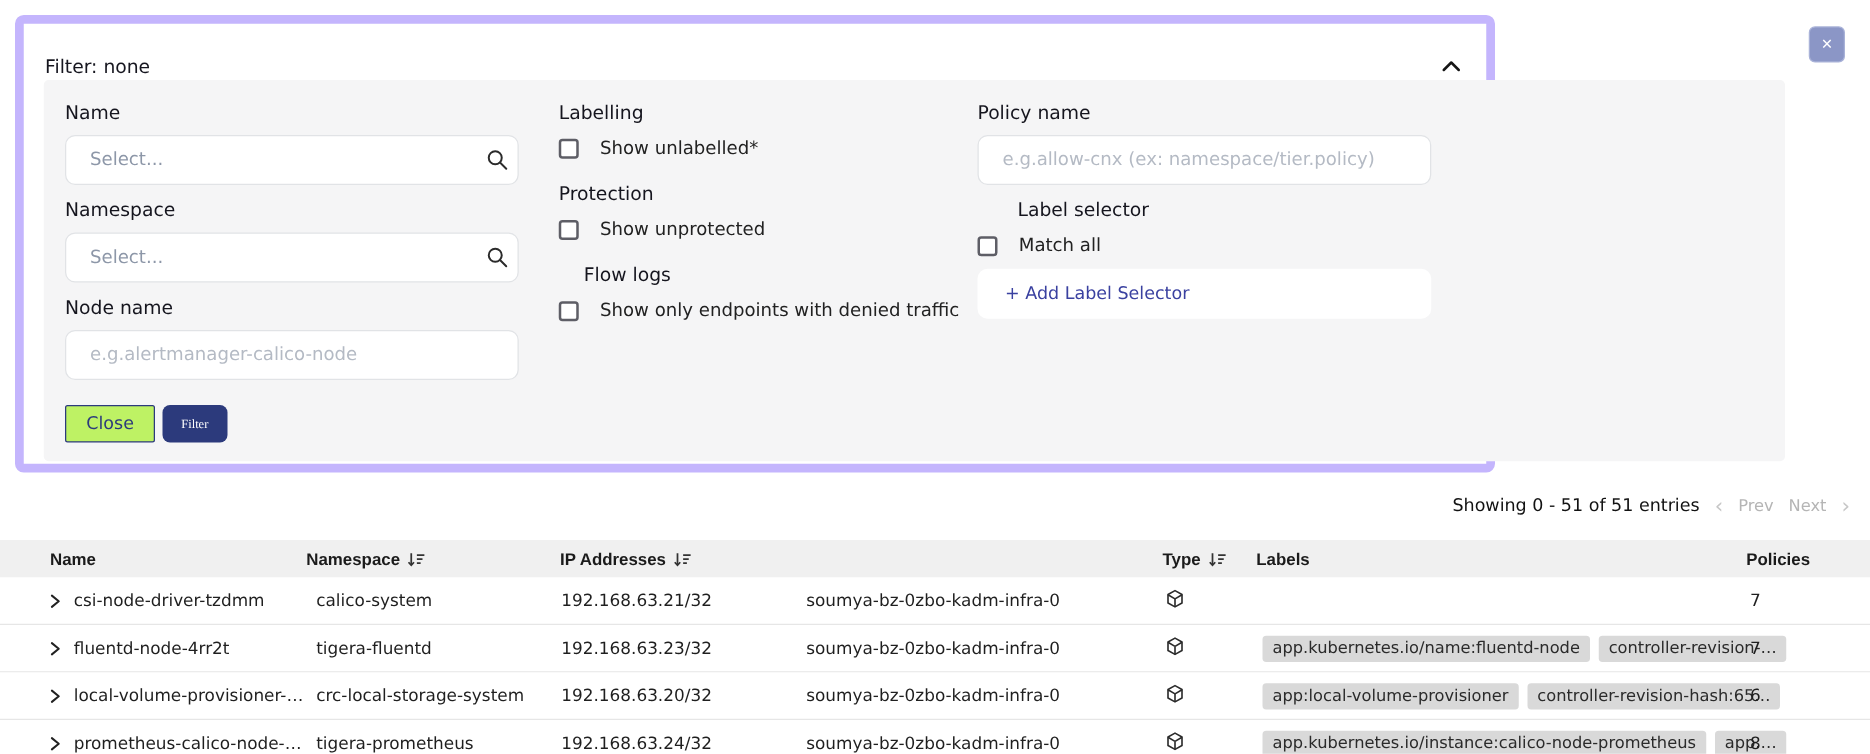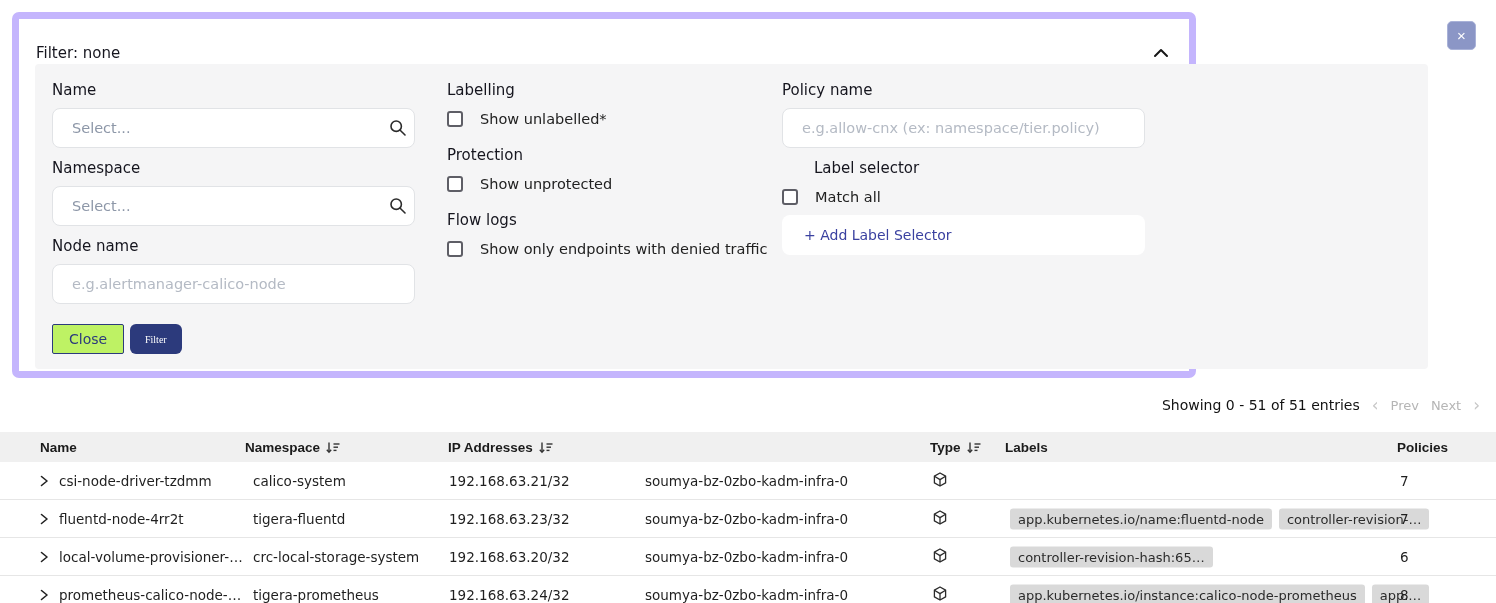--- a/index.html
+++ b/index.html
@@ -118,21 +118,21 @@
           <span class="checkbox"></span>
           <span class="cb-label">Show unlabelled*</span>
         </div>
 
         <div class="field-label" style="top:82px;">Protection</div>
         <div class="cb-row" style="top:112px;">
           <span class="checkbox"></span>
           <span class="cb-label">Show unprotected</span>
         </div>
 
-        <div class="field-label" style="top:147px;">Flow logs</div>
+        <div class="field-label" style="top:147px;margin-left:20px;">Flow logs</div>
         <div class="cb-row" style="top:177px;">
           <span class="checkbox"></span>
           <span class="cb-label">Show only endpoints with denied traffic</span>
         </div>
       </div>
 
       <div class="col col3">
         <div class="field-label" style="top:17px;">Policy name</div>
         <input class="txt-input hint-like" style="left: 0px; top: 44px;" type="text" placeholder="e.g.allow-cnx (ex: namespace/tier.policy)">
 
@@ -259,20 +259,21 @@
     <span class="cell c-ns">crc-local-storage-system</span>
     <span class="cell c-ip">192.168.63.20/32</span>
     <span class="cell c-node">soumya-bz-0zbo-kadm-infra-0</span>
     <span class="cell c-type"><svg width="16" height="16" viewBox="0 0 16 16">
           <polygon points="8,1.5 13.6,4.6 13.6,11.4 8,14.5 2.4,11.4 2.4,4.6" fill="none" stroke="#2b2b2b" stroke-width="1.3" stroke-linejoin="round"></polygon>
           <line x1="8" y1="8.1" x2="8" y2="14.5" stroke="#2b2b2b" stroke-width="1.3"></line>
           <line x1="8" y1="8.1" x2="2.4" y2="4.8" stroke="#2b2b2b" stroke-width="1.3"></line>
           <line x1="8" y1="8.1" x2="13.6" y2="4.8" stroke="#2b2b2b" stroke-width="1.3"></line>
         </svg></span>
     <span class="cell c-labels">
+      <span class="chip">app:local-volume-provisioner</span>
       <span class="chip">controller-revision-hash:65…</span>
     </span>
     <span class="cell c-pol">6</span>
   </div>
 
   <div class="trow" style="top:576px;">
     <span class="cell c-chev">
         <svg class="row-chev" width="12" height="13" viewBox="0 0 12 13">
           <polyline points="3.5,2 9,6.5 3.5,11" fill="none" stroke="#222" stroke-width="1.6" stroke-linecap="round" stroke-linejoin="round"></polyline>
         </svg>

